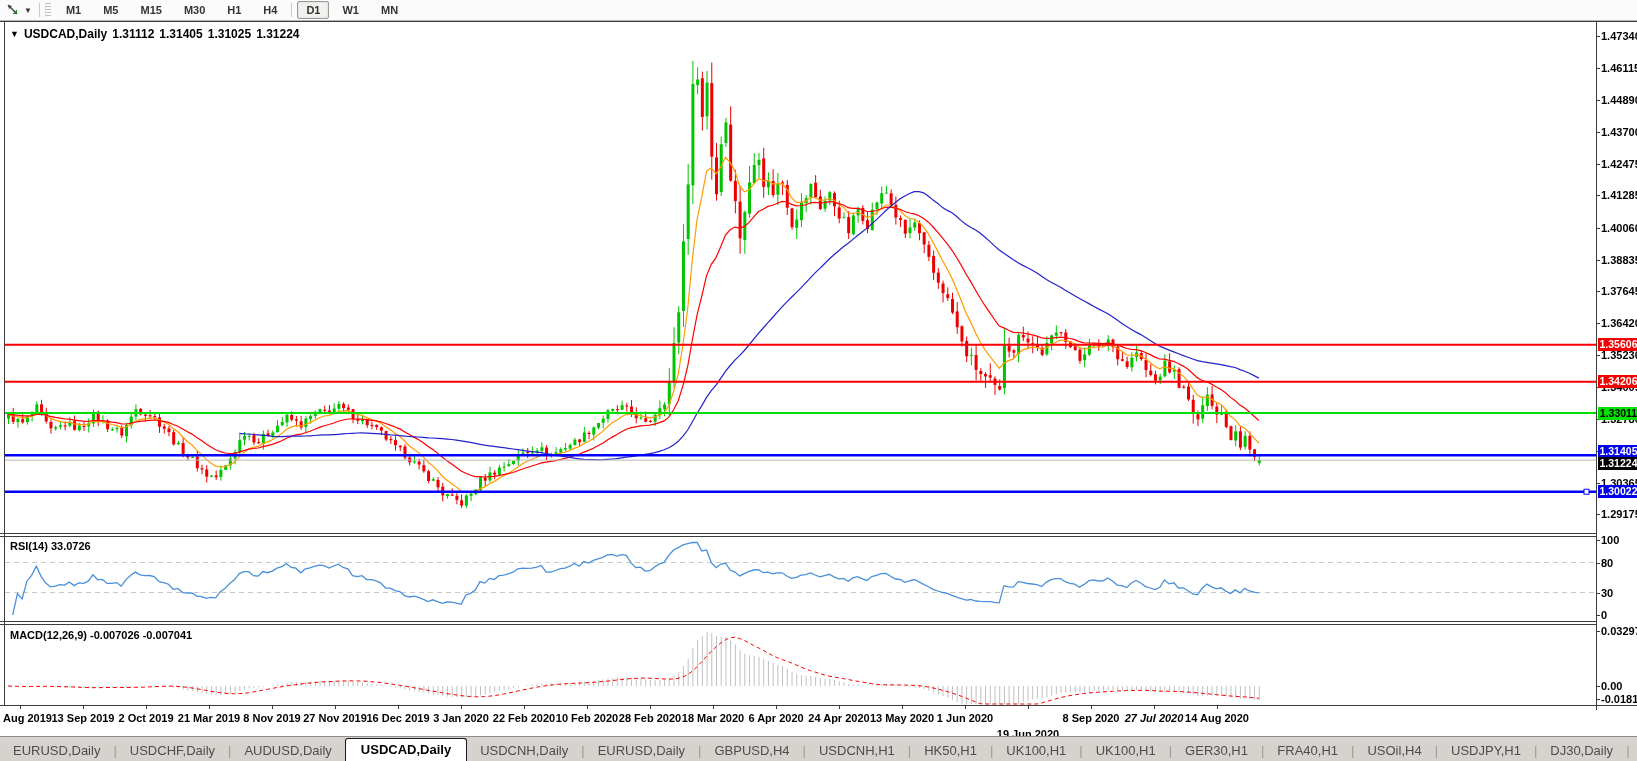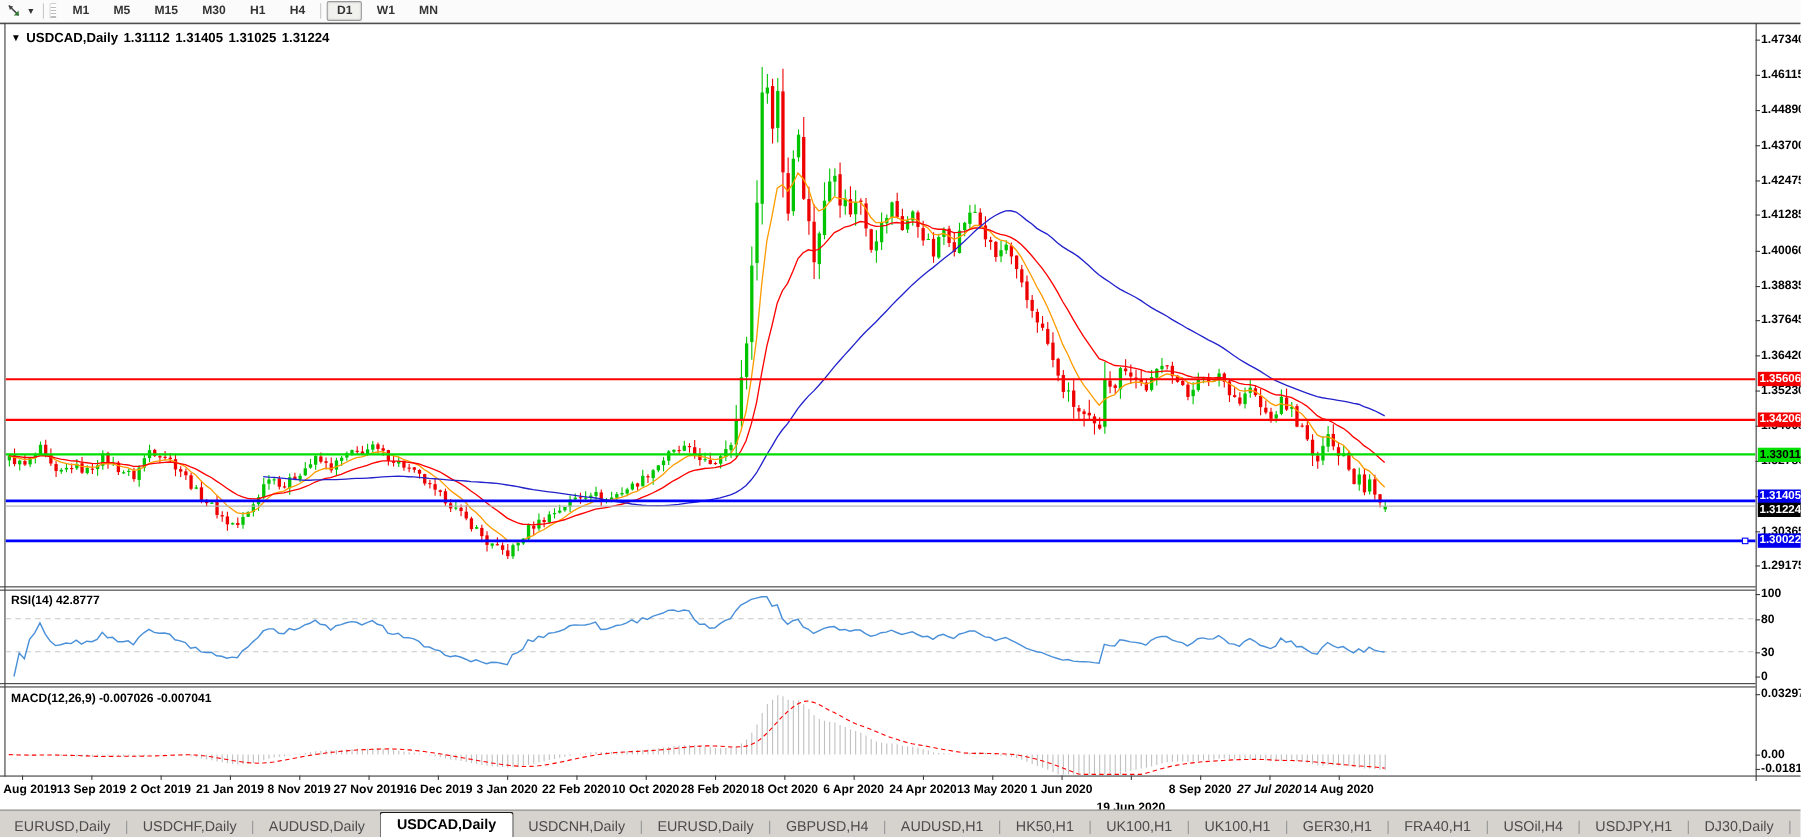--- a/index.html
+++ b/index.html
@@ -80,21 +80,21 @@
   <div class="frame-line" style="left:0;top:705px;width:1637px;height:1px"></div>
 
   <div id="chart-title">
     <span class="tri">▼</span>
     <span>USDCAD,Daily</span>
     <span>1.31112</span>
     <span>1.31405</span>
     <span>1.31025</span>
     <span>1.31224</span>
   </div>
-  <div class="pane-label" style="left:10px;top:540px">RSI(14) 42.8777</div>
+  <div class="pane-label" style="left:10px;top:540px">RSI(14) 33.0726</div>
   <div class="pane-label" style="left:10px;top:629px">MACD(12,26,9) -0.007026 -0.007041</div>
 
   <div id="panes">
       <svg width="1591" height="511" viewBox="0 0 1591 511" style="left: 5px; top: 22px;">
         <line x1="3.5" x2="3.5" y1="390.4870247474446" y2="402.0404476585196" stroke="#00c400" stroke-width="1"></line>
         <rect x="2" y="392.0558513509814" width="3" height="4.454471046910783" fill="#00c400"></rect>
         <line x1="8.219999999999999" x2="8.219999999999999" y1="385.82516637359487" y2="401.97352916248565" stroke="#ee0000" stroke-width="1"></line>
         <rect x="6.72" y="391.684402197083" width="3" height="8.186586626425878" fill="#ee0000"></rect>
         <line x1="12.94" x2="12.94" y1="395.78715892618516" y2="405.7077219588268" stroke="#00c400" stroke-width="1"></line>
         <rect x="11.44" y="396.7575457542005" width="3" height="3.390766971097321" fill="#00c400"></rect>
@@ -963,37 +963,37 @@
       <div class="price-badge" style="background: rgb(0, 224, 0); color: rgb(0, 0, 0); top: 406.579px;">1.33011</div>
       <div class="price-badge" style="background: rgb(0, 0, 238); color: rgb(255, 255, 255); top: 444.842px;">1.31405</div>
       <div class="price-badge" style="background: rgb(0, 0, 0); color: rgb(255, 255, 255); top: 456.605px;">1.31224</div>
       <div class="price-badge" style="background: rgb(0, 0, 238); color: rgb(255, 255, 255); top: 485.237px;">1.30022</div>
       <div class="date-label" style="left: 20px;">26 Aug 2019</div>
       <div class="date-tick" style="left: 20px;"></div>
       <div class="date-label" style="left: 83px;">13 Sep 2019</div>
       <div class="date-tick" style="left: 83px;"></div>
       <div class="date-label" style="left: 146px;">2 Oct 2019</div>
       <div class="date-tick" style="left: 146px;"></div>
-      <div class="date-label" style="left: 209px;">21 Jan 2019</div>
+      <div class="date-label" style="left: 209px;">21 Mar 2019</div>
       <div class="date-tick" style="left: 209px;"></div>
       <div class="date-label" style="left: 272px;">8 Nov 2019</div>
       <div class="date-tick" style="left: 272px;"></div>
       <div class="date-label" style="left: 335px;">27 Nov 2019</div>
       <div class="date-tick" style="left: 335px;"></div>
       <div class="date-label" style="left: 398px; text-align: right;">16 Dec 2019</div>
       <div class="date-tick" style="left: 398px;"></div>
       <div class="date-label" style="left: 461px;">3 Jan 2020</div>
       <div class="date-tick" style="left: 461px;"></div>
       <div class="date-label" style="left: 524px;">22 Feb 2020</div>
       <div class="date-tick" style="left: 524px;"></div>
-      <div class="date-label" style="left: 587px;">10 Oct 2020</div>
+      <div class="date-label" style="left: 587px;">10 Feb 2020</div>
       <div class="date-tick" style="left: 587px;"></div>
       <div class="date-label" style="left: 650px;">28 Feb 2020</div>
       <div class="date-tick" style="left: 650px;"></div>
-      <div class="date-label" style="left: 713px;">18 Oct 2020</div>
+      <div class="date-label" style="left: 713px;">18 Mar 2020</div>
       <div class="date-tick" style="left: 713px;"></div>
       <div class="date-label" style="left: 776px; text-align: right;">6 Apr 2020</div>
       <div class="date-tick" style="left: 776px;"></div>
       <div class="date-label" style="left: 839px;">24 Apr 2020</div>
       <div class="date-tick" style="left: 839px;"></div>
       <div class="date-label" style="left: 902px;">13 May 2020</div>
       <div class="date-tick" style="left: 902px;"></div>
       <div class="date-label" style="left: 965px;">1 Jun 2020</div>
       <div class="date-tick" style="left: 965px;"></div>
       <div class="date-label" style="left: 1028px; margin-top: 16px;">19 Jun 2020</div>
@@ -1013,21 +1013,21 @@
         <div class="tab">USDCHF,Daily</div>
         <span class="tab-sep">|</span>
         <div class="tab">AUDUSD,Daily</div>
         <div class="tab active">USDCAD,Daily</div>
         <div class="tab">USDCNH,Daily</div>
         <span class="tab-sep">|</span>
         <div class="tab">EURUSD,Daily</div>
         <span class="tab-sep">|</span>
         <div class="tab">GBPUSD,H4</div>
         <span class="tab-sep">|</span>
-        <div class="tab">AUDUSD,H1</div>
+        <div class="tab">USDCNH,H1</div>
         <span class="tab-sep">|</span>
         <div class="tab">HK50,H1</div>
         <span class="tab-sep">|</span>
         <div class="tab">UK100,H1</div>
         <span class="tab-sep">|</span>
         <div class="tab">UK100,H1</div>
         <span class="tab-sep">|</span>
         <div class="tab">GER30,H1</div>
         <span class="tab-sep">|</span>
         <div class="tab">FRA40,H1</div>

